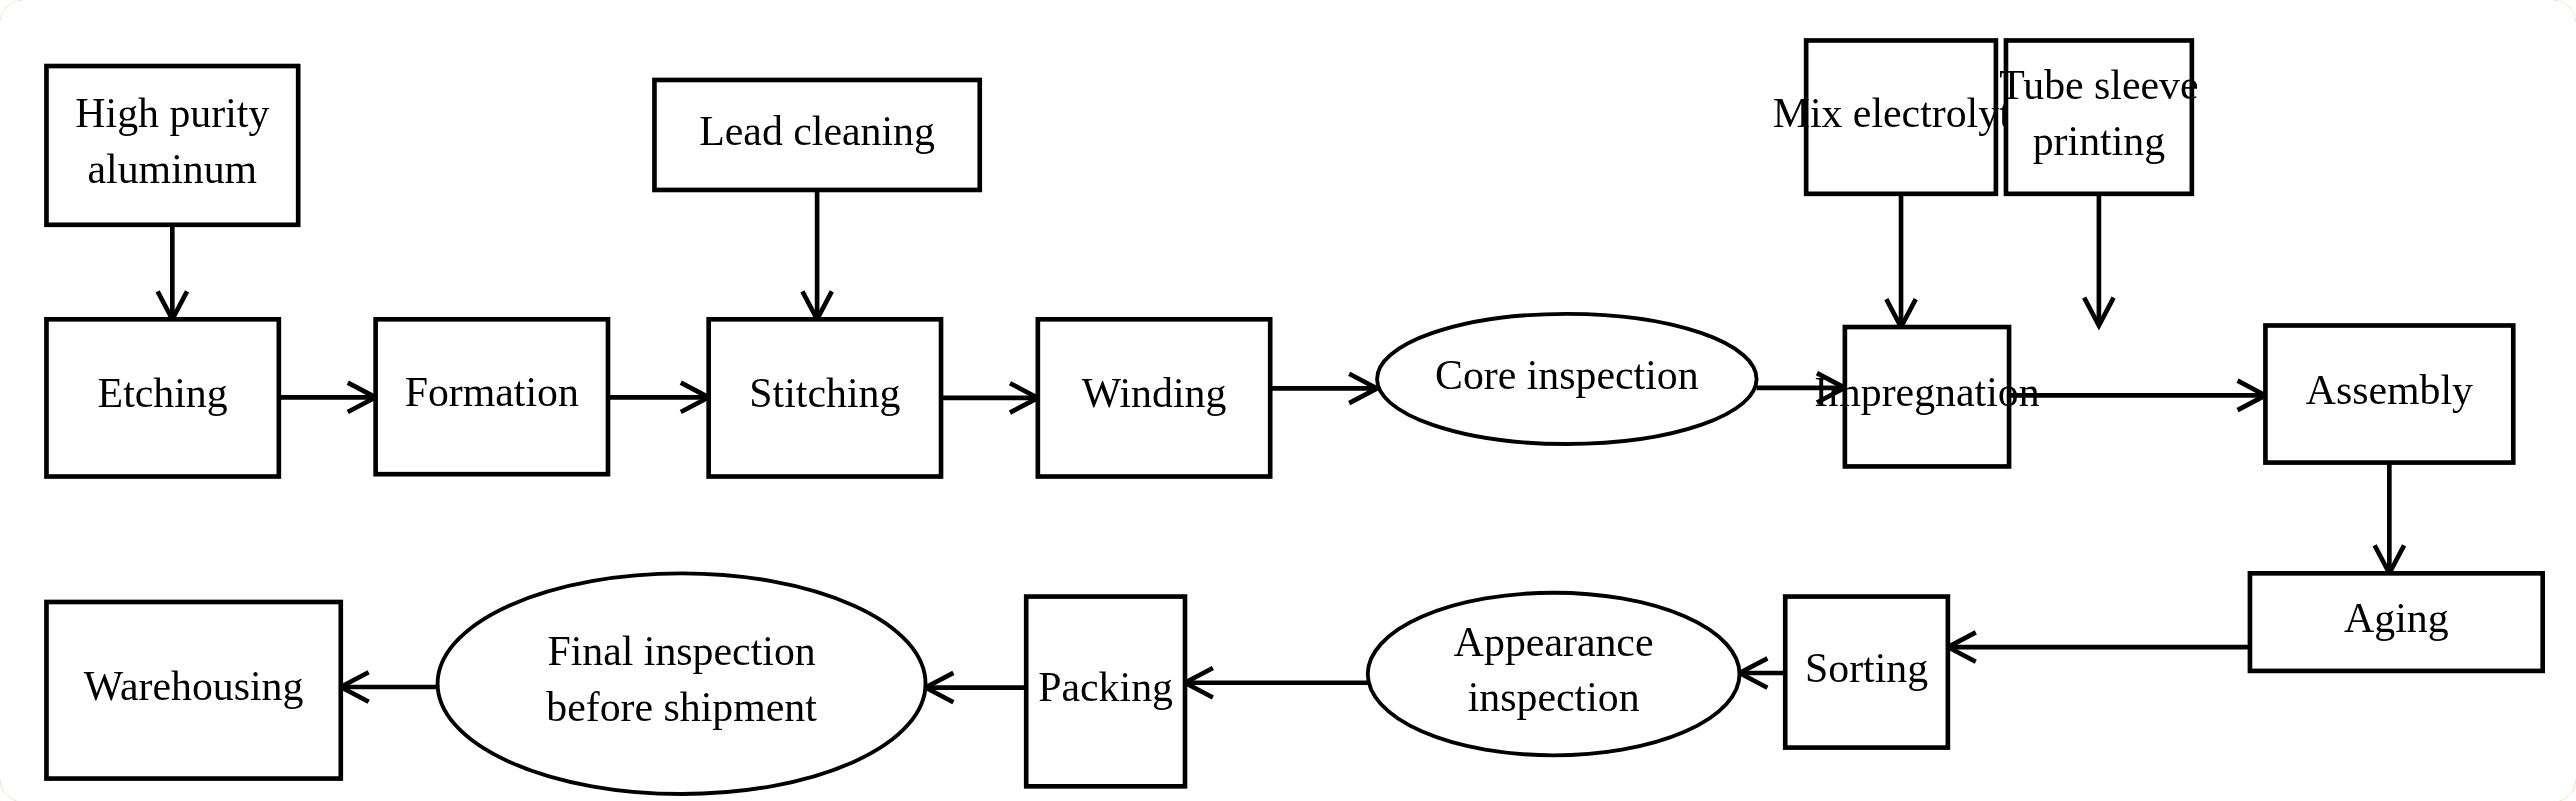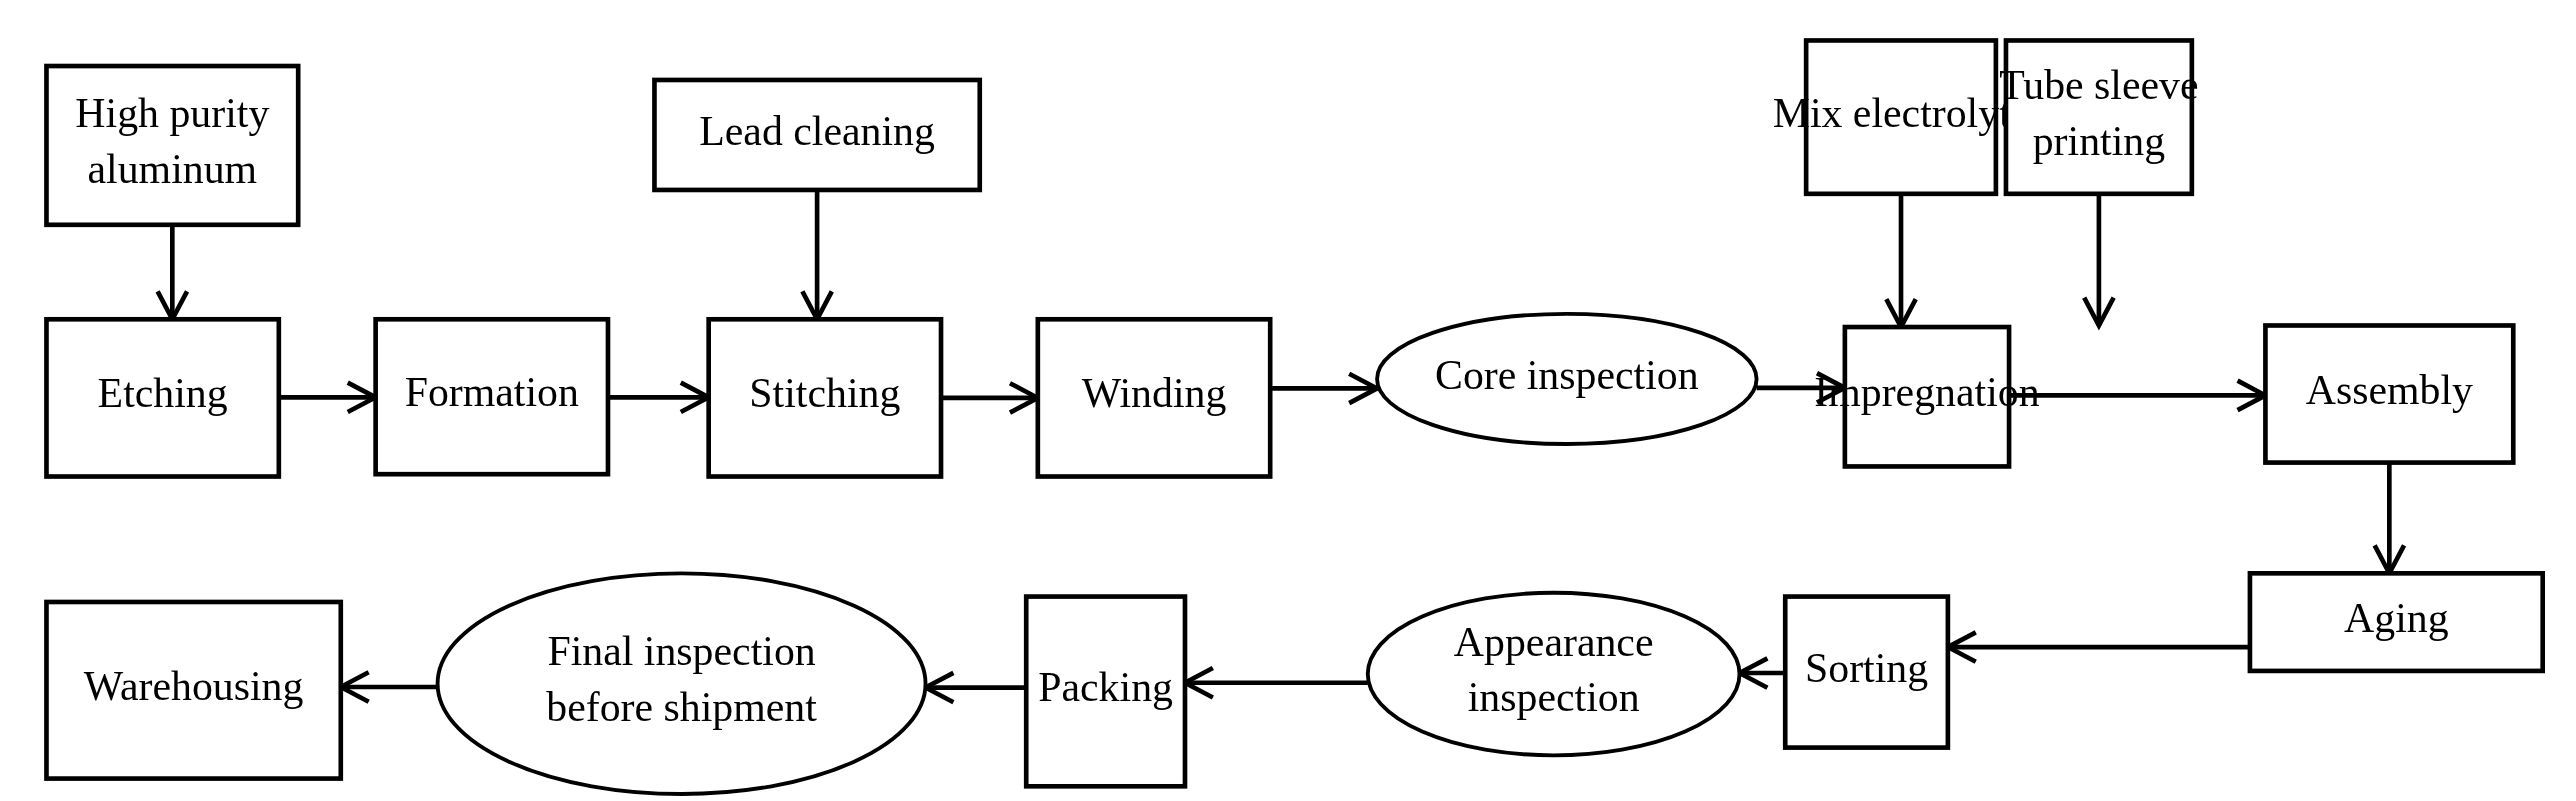--- a/index.html
+++ b/index.html
@@ -6,20 +6,21 @@
     margin: 0;
     padding: 0;
     background: #ffffff;
   }
   #canvas-wrap {
     position: relative;
     width: 2576px;
     height: 802px;
     background: #f97316;
     overflow: hidden;
+    border-radius: 23px;
   }
   svg#flowchart {
     display: block;
     width: 2576px;
     height: 802px;
     background: #ffffff;
   }
   .node-shape {
     fill: #ffffff;
     stroke: #000000;

